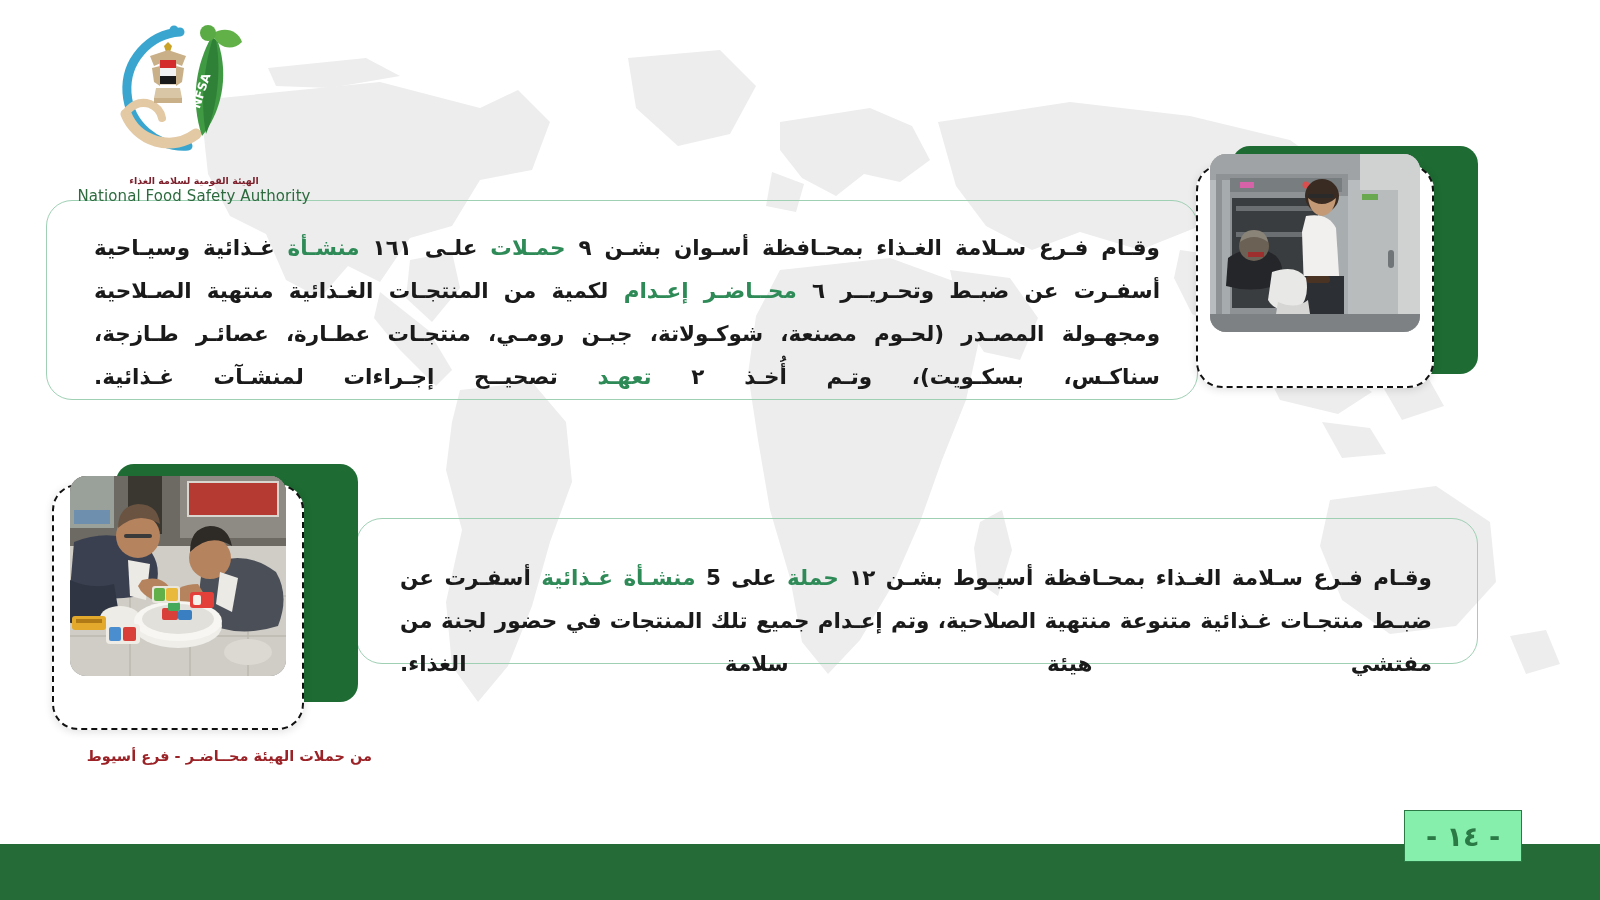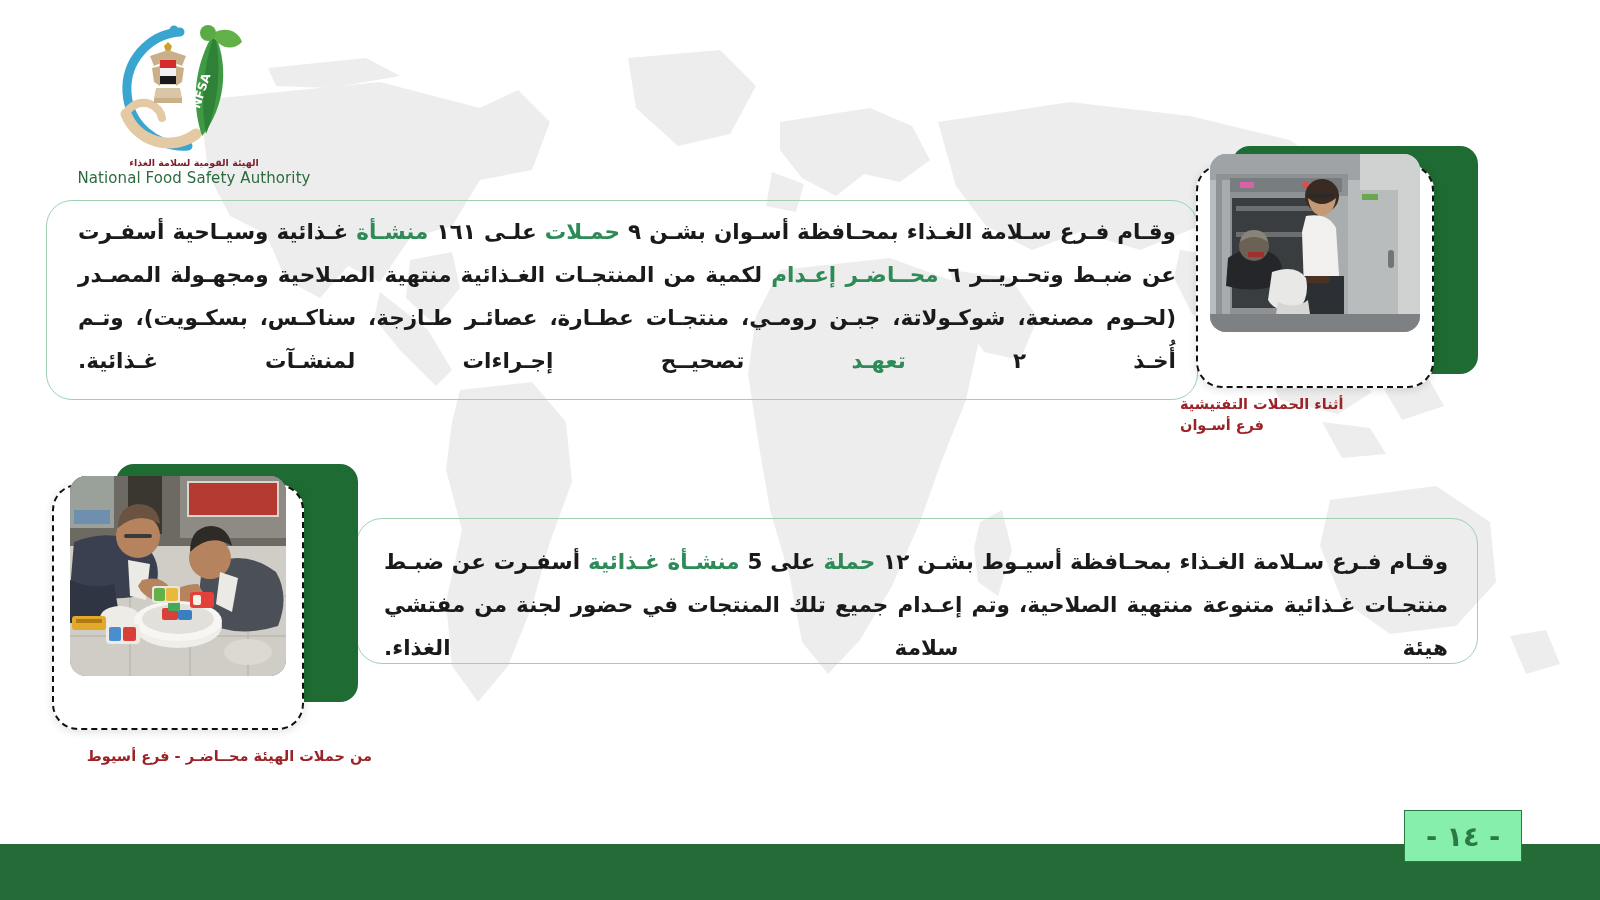--- a/index.html
+++ b/index.html
@@ -37,21 +37,21 @@
     position: absolute;
     left: 62px;
     top: 18px;
     width: 250px;
     height: 182px;
     z-index: 5;
   }
   .logo-mark { width: 170px; height: 140px; display: block; margin: 0 auto 0 30px; }
   .logo-text {
     text-align: center;
-    margin-top: 0;
+    margin-top: 18px;
     padding-left: 14px;
   }
   .logo-text-ar {
     color: #7d1f2b;
     font-size: 9.5px;
     letter-spacing: 0.6px;
     line-height: 1.15;
     white-space: nowrap;
     font-weight: 700;
   }
@@ -76,21 +76,21 @@
     position: absolute;
     direction: rtl;
     text-align: justify;
     text-align-last: justify;
     color: #1a1a1a;
     font-size: 21.5px;
     line-height: 43px;
     z-index: 3;
     font-weight: 600;
   }
-  .panel-text p { margin: 0; }
+  .panel-text p { margin: 16px; }
   .panel-text .g { color: #2e8b57; }
 
   
   #panel-one      { left: 46px;  top: 200px; width: 1152px; height: 200px; }
   #panel-one-text { left: 78px;  top: 210px; width: 1098px; }
 
   
   #panel-two      { left: 356px; top: 518px; width: 1122px; height: 146px; }
   #panel-two-text { left: 384px; top: 540px; width: 1064px; }
 
@@ -298,24 +298,20 @@
         <rect x="38" y="98" width="16" height="5" fill="#9d2f2f"></rect>
 
         <path d="M62 118 q24 -8 34 6 q4 20 -8 32 q-22 4 -30 -10 Z" fill="#e8e8e6"></path>
         <path d="M68 148 q18 8 30 -2 l2 14 q-18 8 -34 0 Z" fill="#d6d6d4"></path>
 
         <rect x="0" y="160" width="210" height="18" fill="#7d8183"></rect>
       </svg>
     </div>
   </div>
 
-  <div class="caption" id="caption-one">
-    <span>أثناء الحملات التفتيشية</span>
-    <span class="l2">فرع أسـوان</span>
-  </div>
 
   <div class="photo-frame" id="frame-two">
     <div class="photo-green"></div>
     <div class="photo-card"></div>
     <div class="photo-img">
       <svg viewBox="0 0 216 200" xmlns="http://www.w3.org/2000/svg" preserveAspectRatio="none">
 
         <rect width="216" height="200" fill="#cfcdc6"></rect>
         <g stroke="#bcb9b1" stroke-width="1.5">
           <line x1="0" y1="120" x2="216" y2="120"></line>

